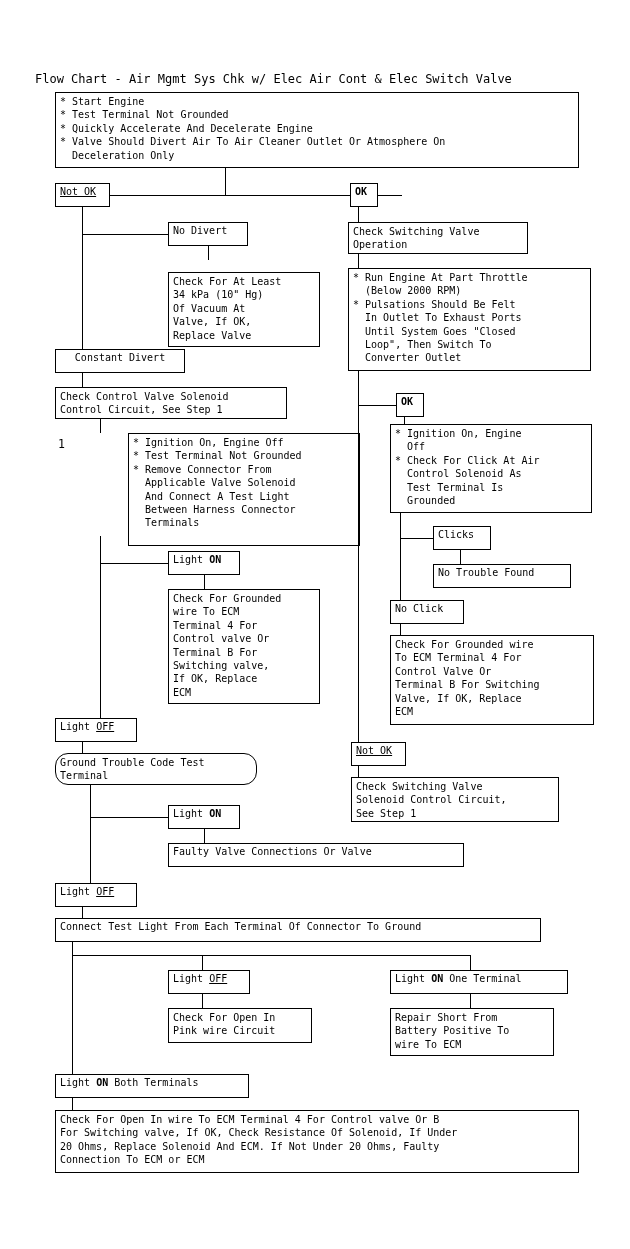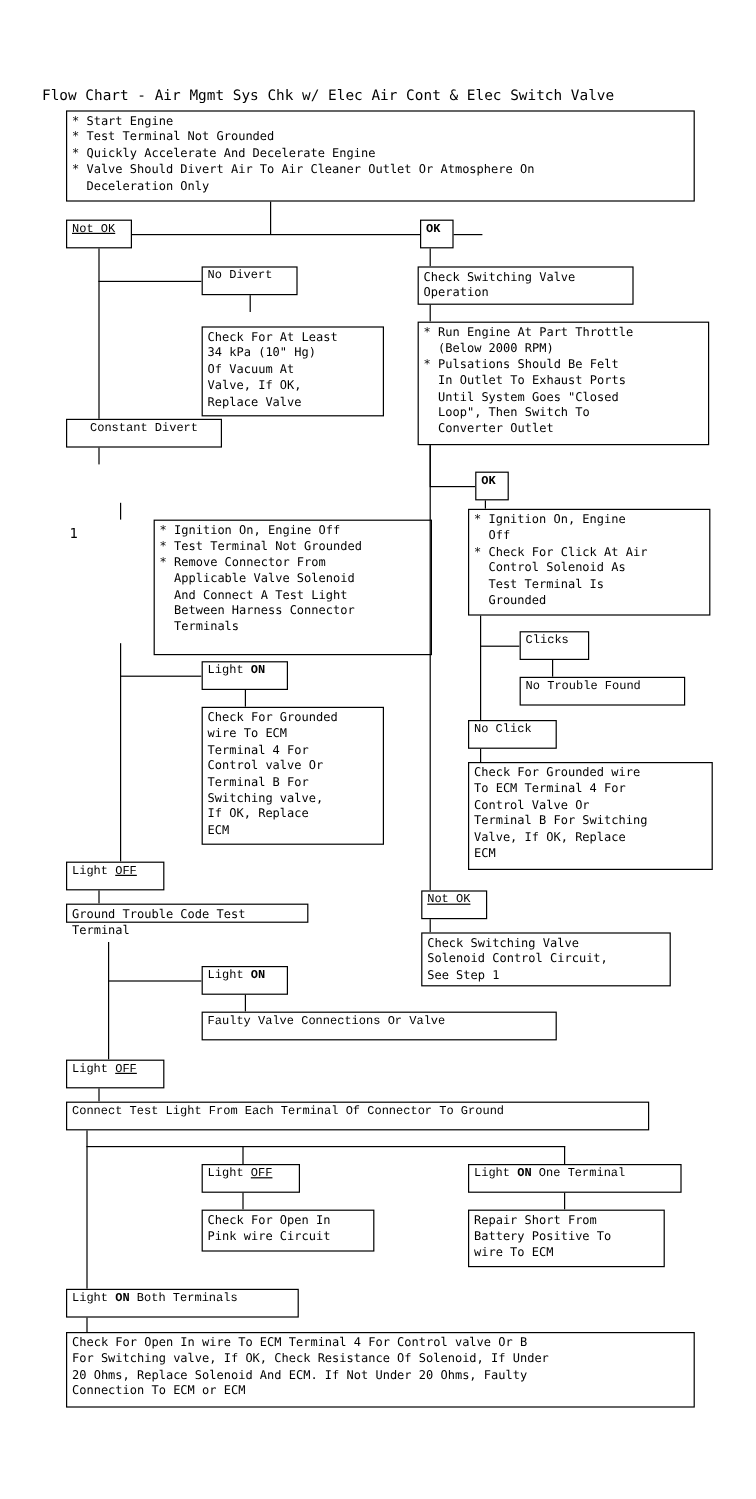--- a/index.html
+++ b/index.html
@@ -29,21 +29,20 @@
     box-sizing:border-box;
     font-size:10px;
     line-height:13.4px;
     color:#000;
     white-space:pre;
     padding:2px 4px 2px 4px;
     overflow:visible;
   }
   .box.small{
     padding:1px 4px 1px 4px;
-    font-family:Liberation Mono, monospace;
   }
   .ln{
     position:absolute;
     background:#000;
   }
   .hl{height:1px;}
   .vl{width:1px;}
   .tag{
     position:absolute;
     font-size:11.5px;
@@ -82,20 +81,22 @@
 
   <div class="box" style="left:168px; top:272px; width:152px; height:75px;">Check For At Least
 34 kPa (10" Hg)
 Of Vacuum At
 Valve, If OK,
 Replace Valve</div>
 
   <div class="box small" style="left:55px; top:349px; width:130px; height:24px;text-align:center;">Constant Divert</div>
   <div class="ln vl" style="left:82px; top:373px; height:14px;"></div>
 
+  <div class="box" style="left:55px; top:387px; width:232px; height:32px;">Check Control Valve Solenoid
+Control Circuit, See Step 1</div>
   <div class="ln vl" style="left:100px; top:419px; height:14px;"></div>
 
   <div class="tag" style="left:58px; top:438px;">1</div>
 
   <div class="box" style="left:80px; top:433px; width:232px; height:113px;margin-left:48px;">* Ignition On, Engine Off
 * Test Terminal Not Grounded
 * Remove Connector From
   Applicable Valve Solenoid
   And Connect A Test Light
   Between Harness Connector
@@ -113,21 +114,21 @@
 Terminal 4 For
 Control valve Or
 Terminal B For
 Switching valve,
 If OK, Replace
 ECM</div>
 
   <div class="box small" style="left:55px; top:718px; width:82px; height:24px;"><span>Light </span><u>OFF</u></div>
   <div class="ln vl" style="left:82px; top:742px; height:11px;"></div>
 
-  <div class="box" style="left:55px; top:753px; width:202px; height:16px;">Ground Trouble Code Test
+  <div class="box" style="left:55px; top:753px; width:202px; height:32px;border-radius:13px;">Ground Trouble Code Test
 Terminal</div>
 
   <div class="ln vl" style="left:90px; top:785px; height:98px;"></div>
   <div class="ln hl" style="left:90px; top:817px; width:78px;"></div>
 
   <div class="box small" style="left:168px; top:805px; width:72px; height:24px;"><span>Light </span><b>ON</b></div>
   <div class="ln vl" style="left:204px; top:829px; height:14px;"></div>
 
   <div class="box small" style="left:168px; top:843px; width:296px; height:24px;">Faulty Valve Connections Or Valve</div>
 

